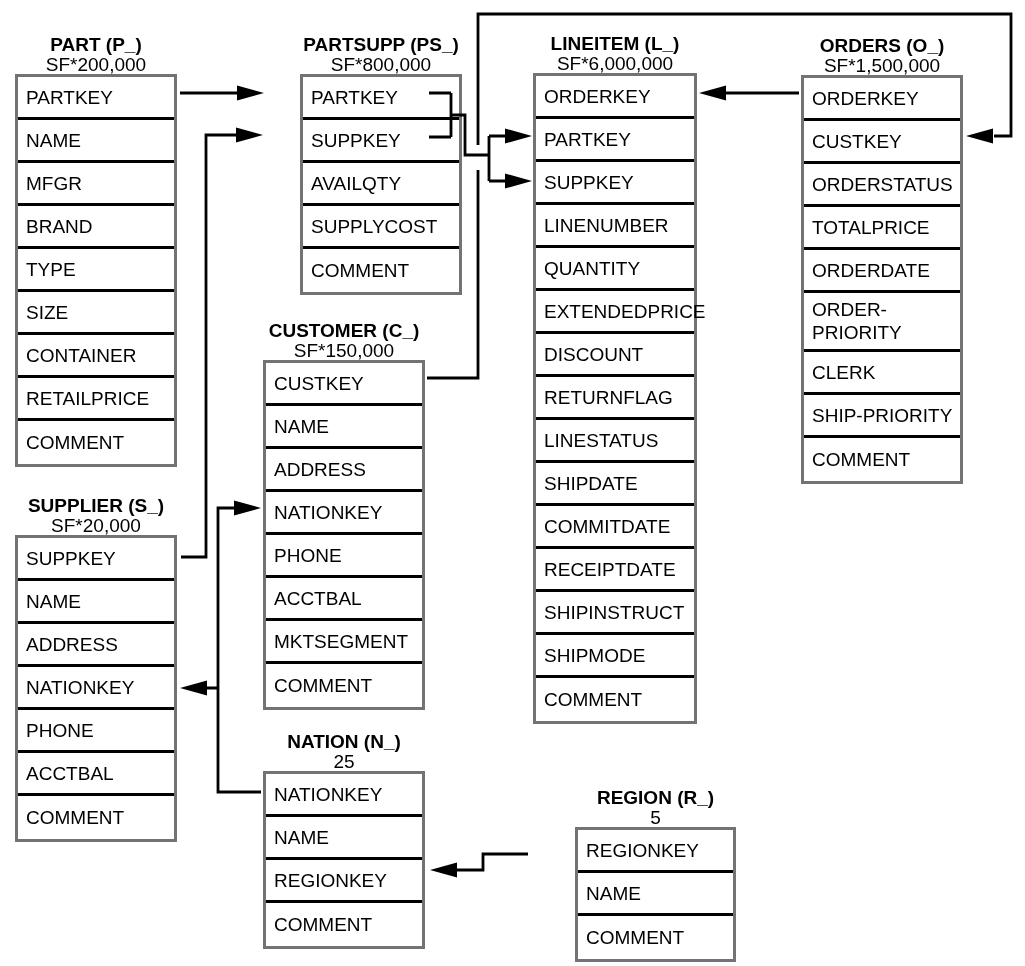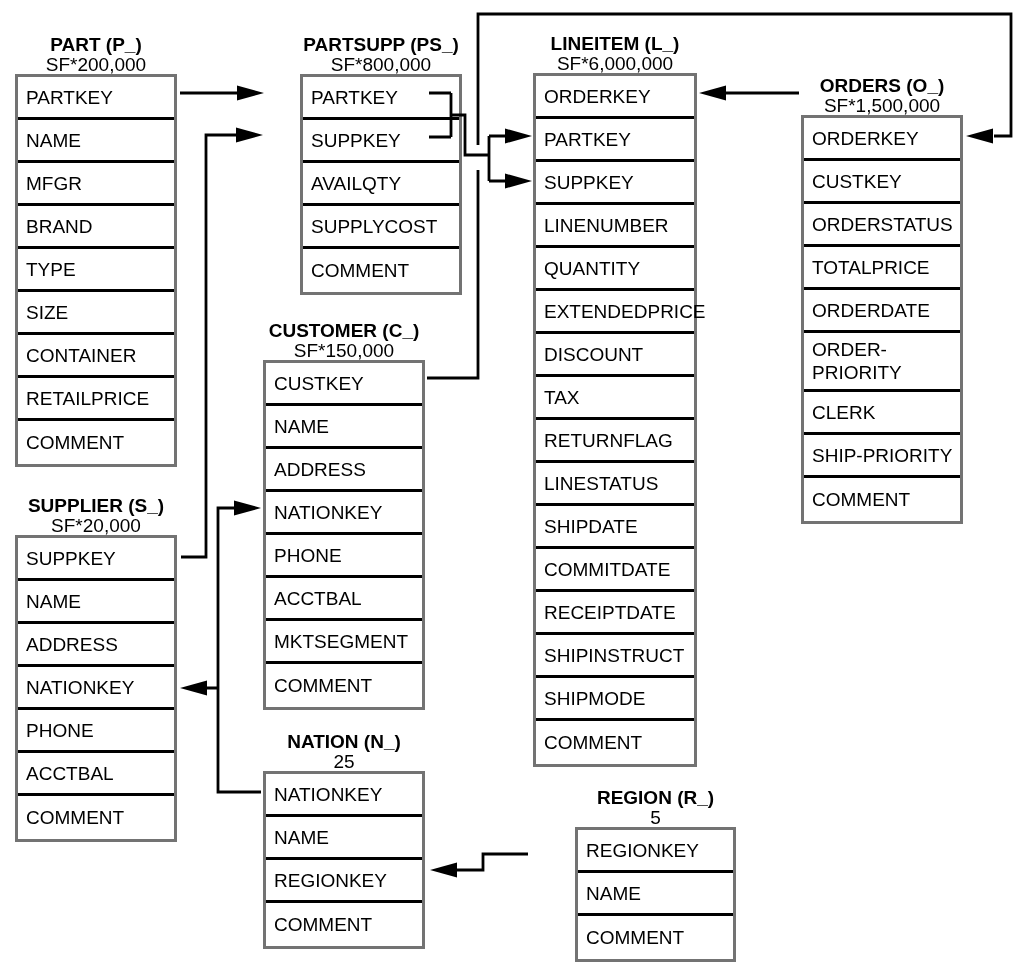--- a/index.html
+++ b/index.html
@@ -16,21 +16,21 @@
   .tbl-row{
     box-sizing:border-box;min-height:43px;border-bottom:3px solid #000;
     display:flex;align-items:center;
     padding:5px 2px 5px 8px;font-size:19px;line-height:23px;
   }
   .tbl-row:last-child{border-bottom:none;}
   
   #t-part     {left:15px;  top:35px;}  #t-part     .tbl-box{width:162px;}
   #t-partsupp {left:252px; top:35px;margin-left:48px;}  #t-partsupp .tbl-box{width:162px;}
   #t-lineitem {left:533px; top:34px;}  #t-lineitem .tbl-box{width:164px;}
-  #t-orders   {left:801px; top:36px;margin-top:40px;}  #t-orders   .tbl-box{width:162px;}
+  #t-orders   {left:801px; top:36px;}  #t-orders   .tbl-box{width:162px;}
   #t-customer {left:263px; top:321px;} #t-customer .tbl-box{width:162px;}
   #t-supplier {left:15px;  top:496px;} #t-supplier .tbl-box{width:162px;}
   #t-nation   {left:263px; top:732px;} #t-nation   .tbl-box{width:162px;}
   #t-region   {left:529px; top:788px;padding-left:46px;} #t-region   .tbl-box{width:161px;}
   svg.edges{position:absolute;left:0;top:0;pointer-events:none;}
   svg.edges path{fill:none;stroke:#000;stroke-width:2.8px;}
   svg.edges polygon{fill:#000;stroke:none;}
 </style>
 </head>
 <body>
@@ -67,21 +67,20 @@
       <div class="tbl-title">LINEITEM (L_)</div>
       <div class="tbl-count">SF*6,000,000</div>
       <div class="tbl-box">
         <div class="tbl-row">ORDERKEY</div>
         <div class="tbl-row">PARTKEY</div>
         <div class="tbl-row">SUPPKEY</div>
         <div class="tbl-row">LINENUMBER</div>
         <div class="tbl-row">QUANTITY</div>
         <div class="tbl-row">EXTENDEDPRICE</div>
         <div class="tbl-row">DISCOUNT</div>
-        <div class="tbl-row">TAX</div>
         <div class="tbl-row">RETURNFLAG</div>
         <div class="tbl-row">LINESTATUS</div>
         <div class="tbl-row">SHIPDATE</div>
         <div class="tbl-row">COMMITDATE</div>
         <div class="tbl-row">RECEIPTDATE</div>
         <div class="tbl-row">SHIPINSTRUCT</div>
         <div class="tbl-row">SHIPMODE</div>
         <div class="tbl-row">COMMENT</div>
       </div>
     </div>

